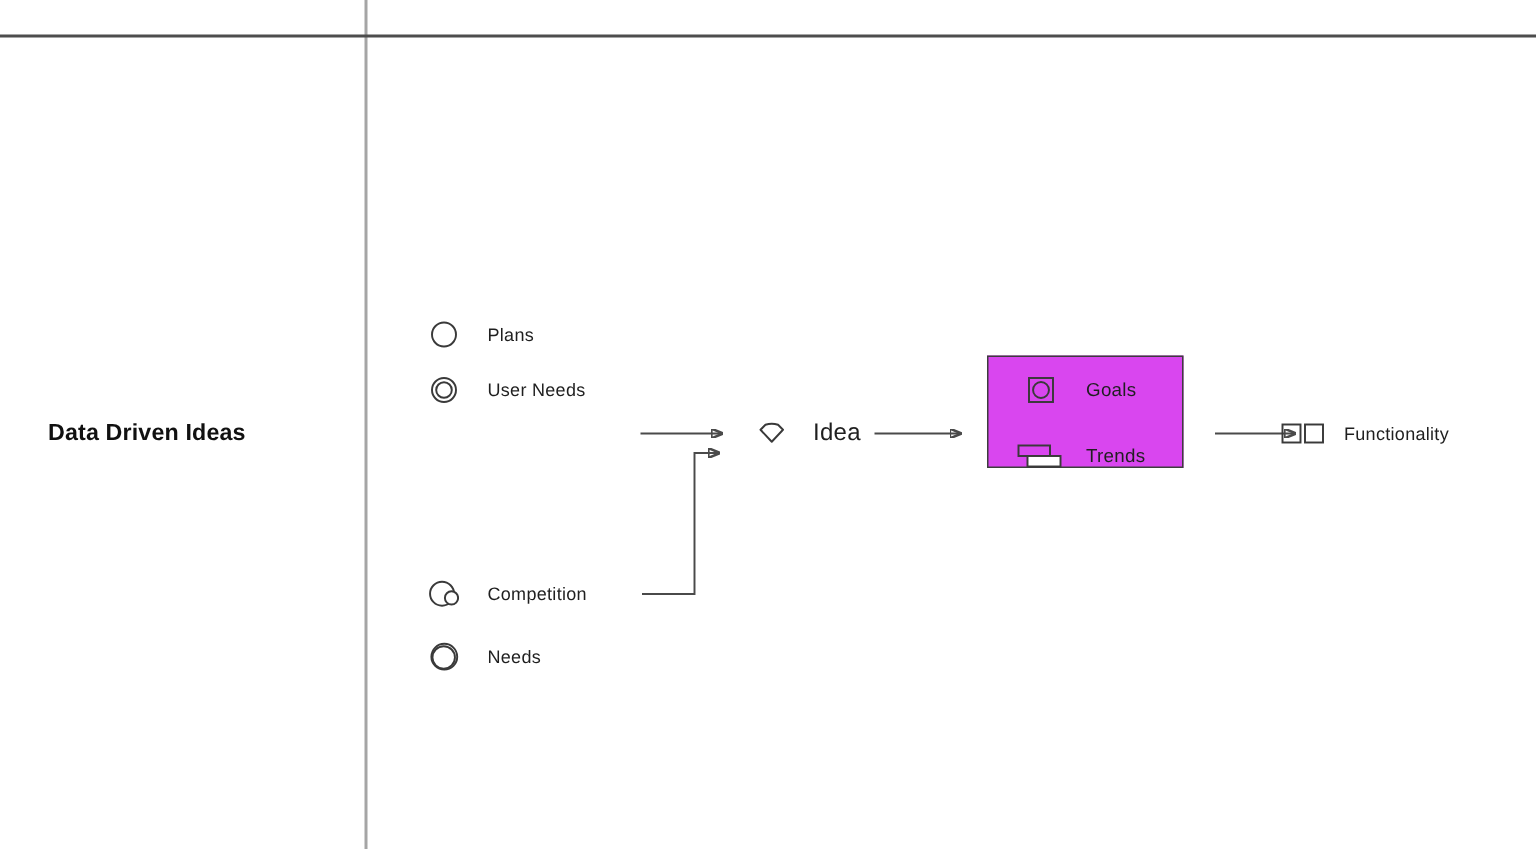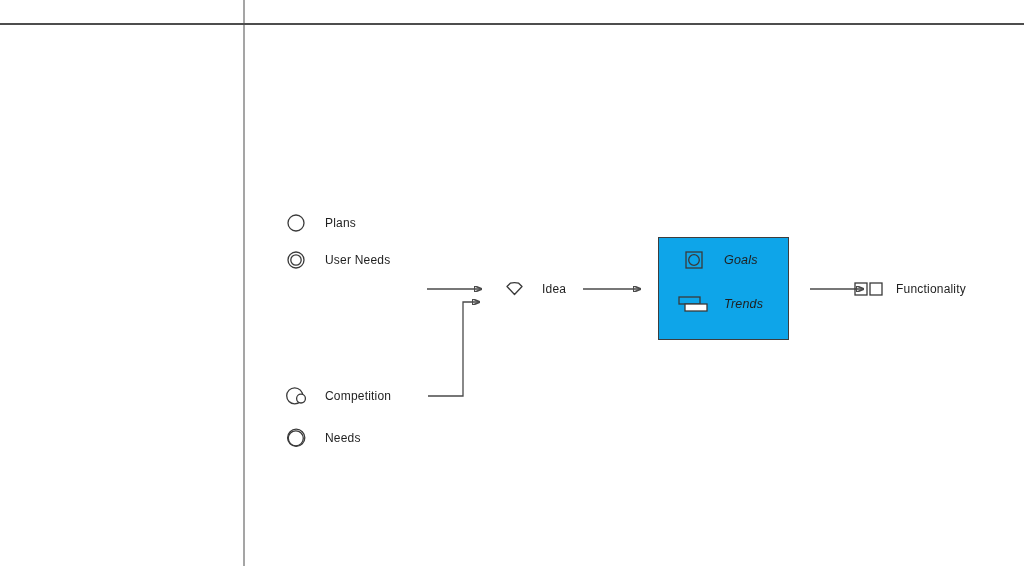--- a/index.html
+++ b/index.html
@@ -71,35 +71,34 @@
     display: flex;
     align-items: center;
   }
   .idea-node .gem {
     width: 19px;
     height: 22px;
     display: block;
   }
   .idea-node .lbl {
     margin-left: 18px;
-    font-size: 12px;
+    font-size: 16px;
     color: #1f1f1f;
     letter-spacing: 0.2px;
   }
   
   .plan-box {
     position: absolute;
     left: 658px;
     top: 237px;
     width: 131px;
-    height: 103px;
+    height: 75px;
     border: 1.3px solid #3d3d3d;
-    background: #0ea5e9;
+    background: #d946ef;
     box-sizing: border-box;
-    font-style: italic;
   }
   .plan-row {
     position: absolute;
     display: flex;
     align-items: center;
     white-space: nowrap;
   }
   .plan-row .lbl {
     font-size: 12.5px;
     color: #1f1f1f;
@@ -158,20 +157,21 @@
   }
 </style>
 </head>
 <body>
 
 <div id="canvas">
 
   <div class="vline"></div>
   <div class="hline"></div>
 
+  <div class="board-title">Data Driven Ideas</div>
 
   <svg class="connectors" viewBox="0 0 1024 571">
     <defs>
       <marker id="arrow" viewBox="0 0 6 5" refX="5.2" refY="2.5" markerWidth="6" markerHeight="5" orient="auto-start-reverse">
         <path d="M0,0 L6,2.5 L0,5 Z" fill="#3a3a3a" stroke="none"></path>
       </marker>
     </defs>
     <path d="M427,289 H481" marker-end="url(#arrow)"></path>
     <path d="M428,396 H463 V302 H479" marker-end="url(#arrow)"></path>
     <path d="M583,289 H640" marker-end="url(#arrow)"></path>

